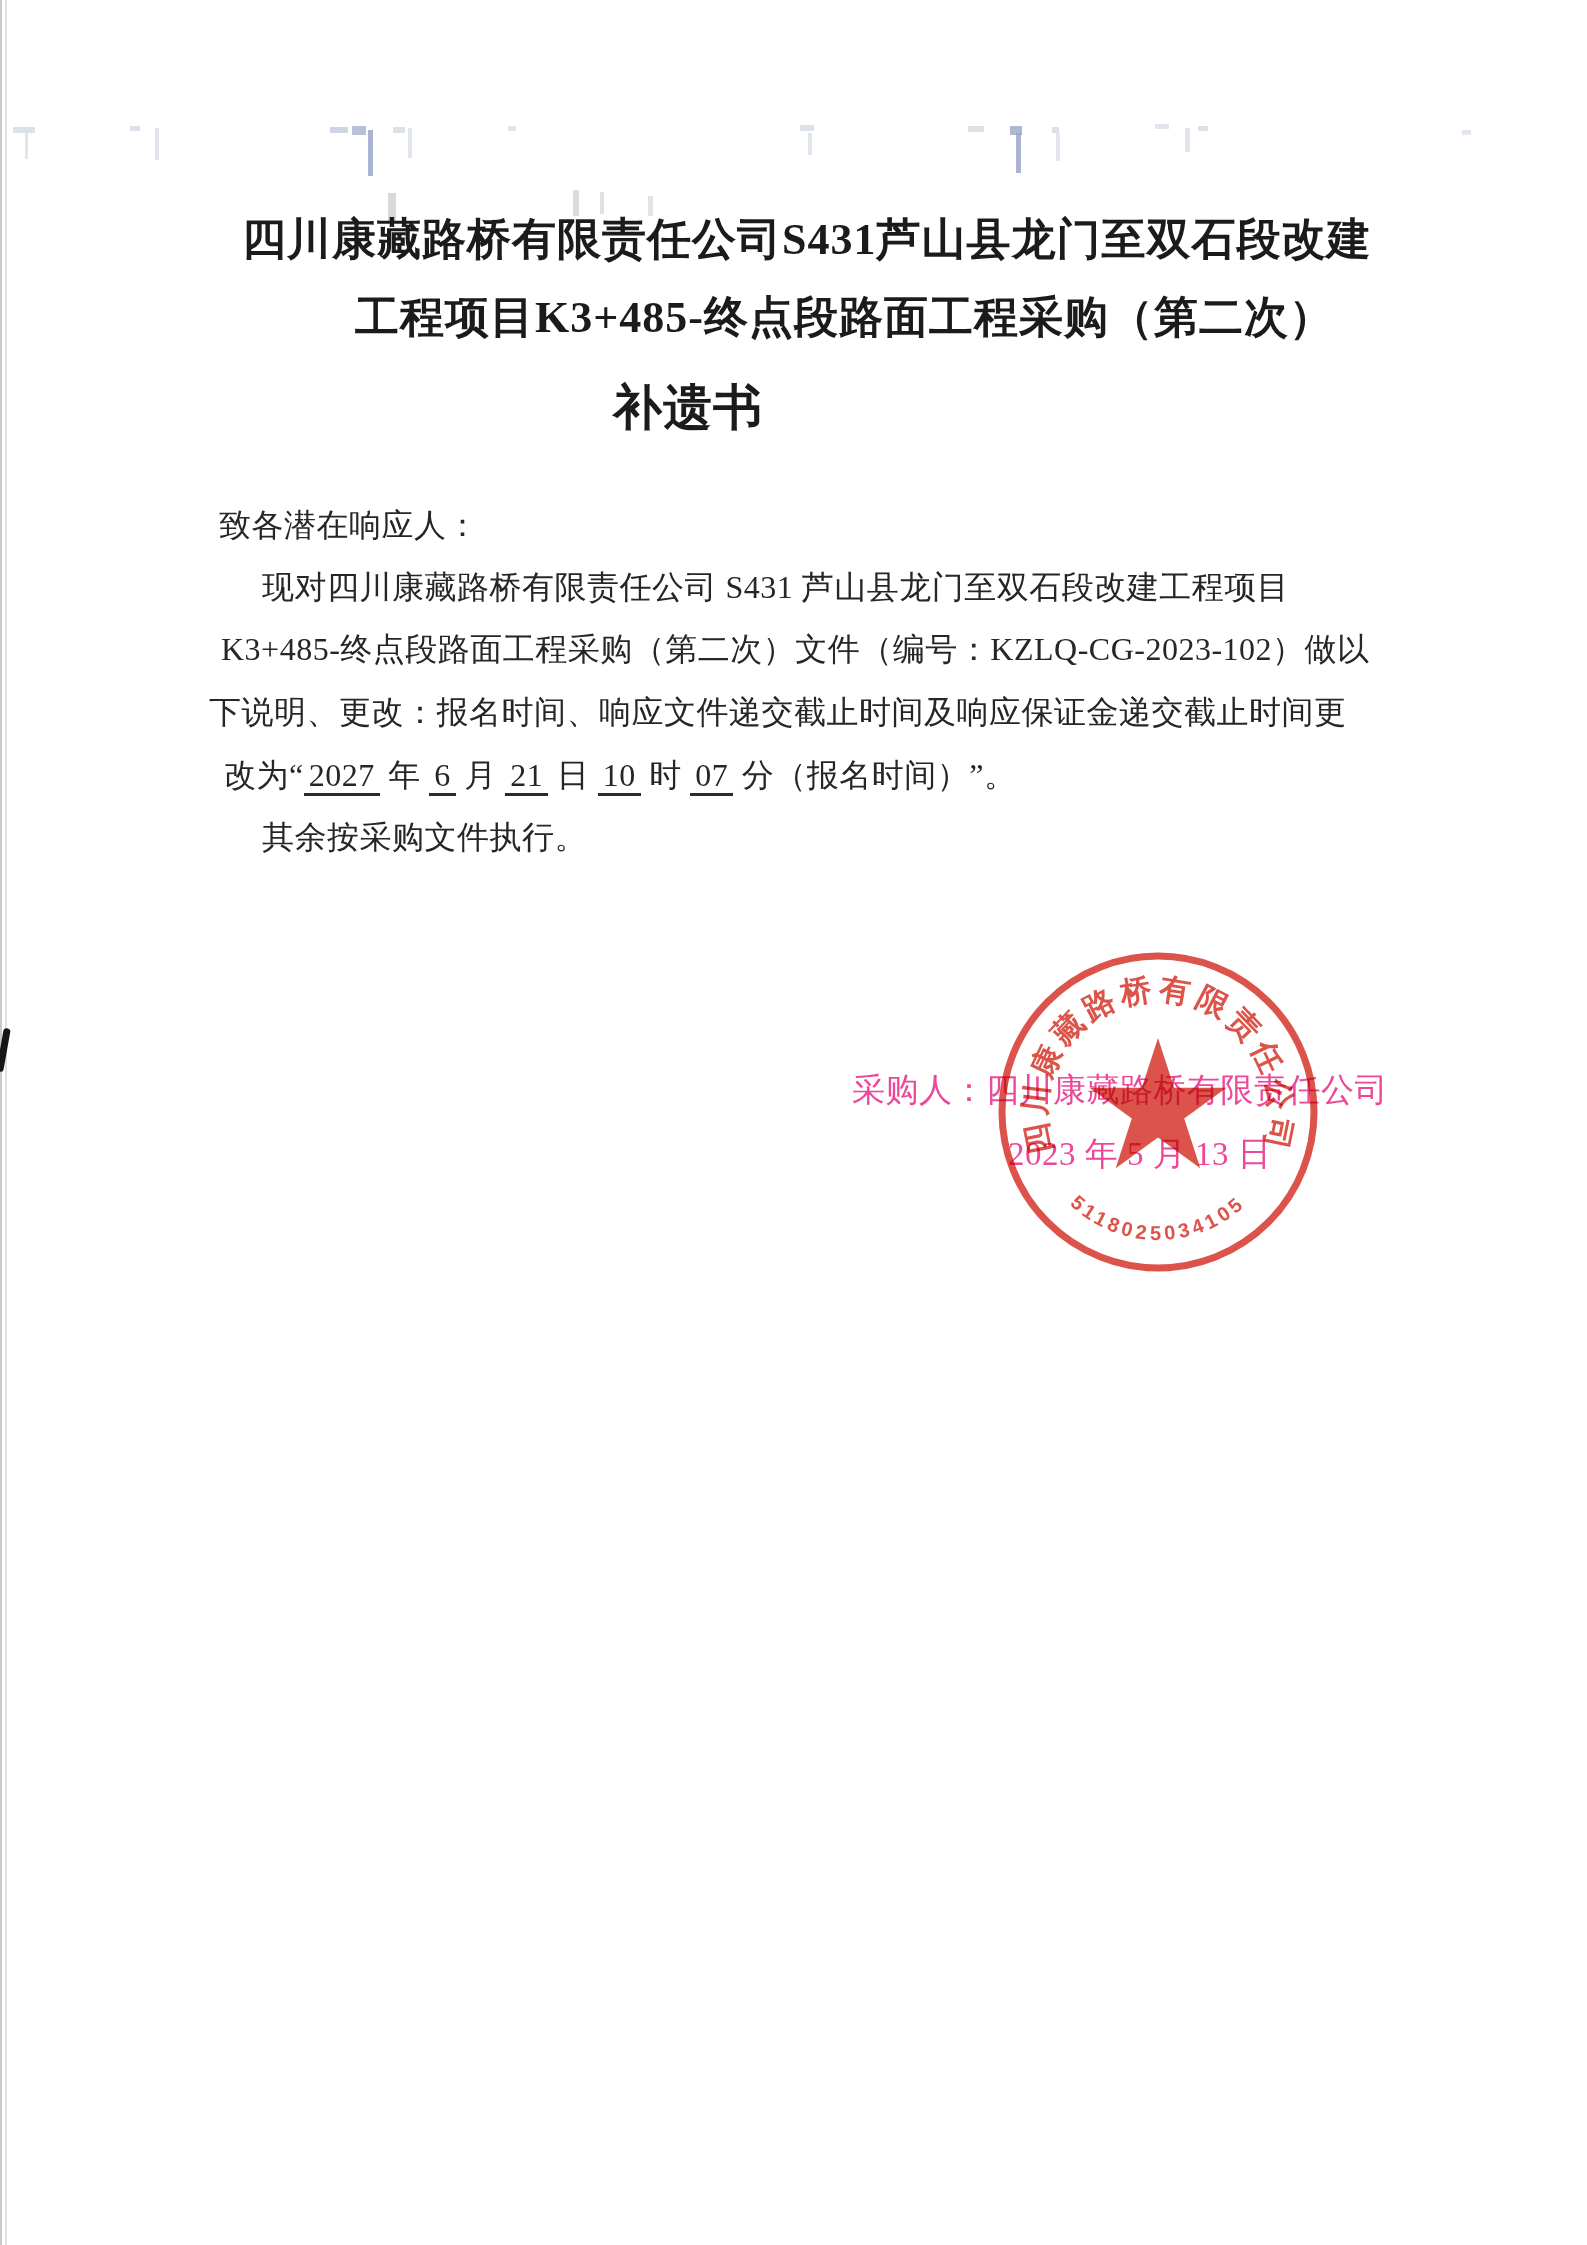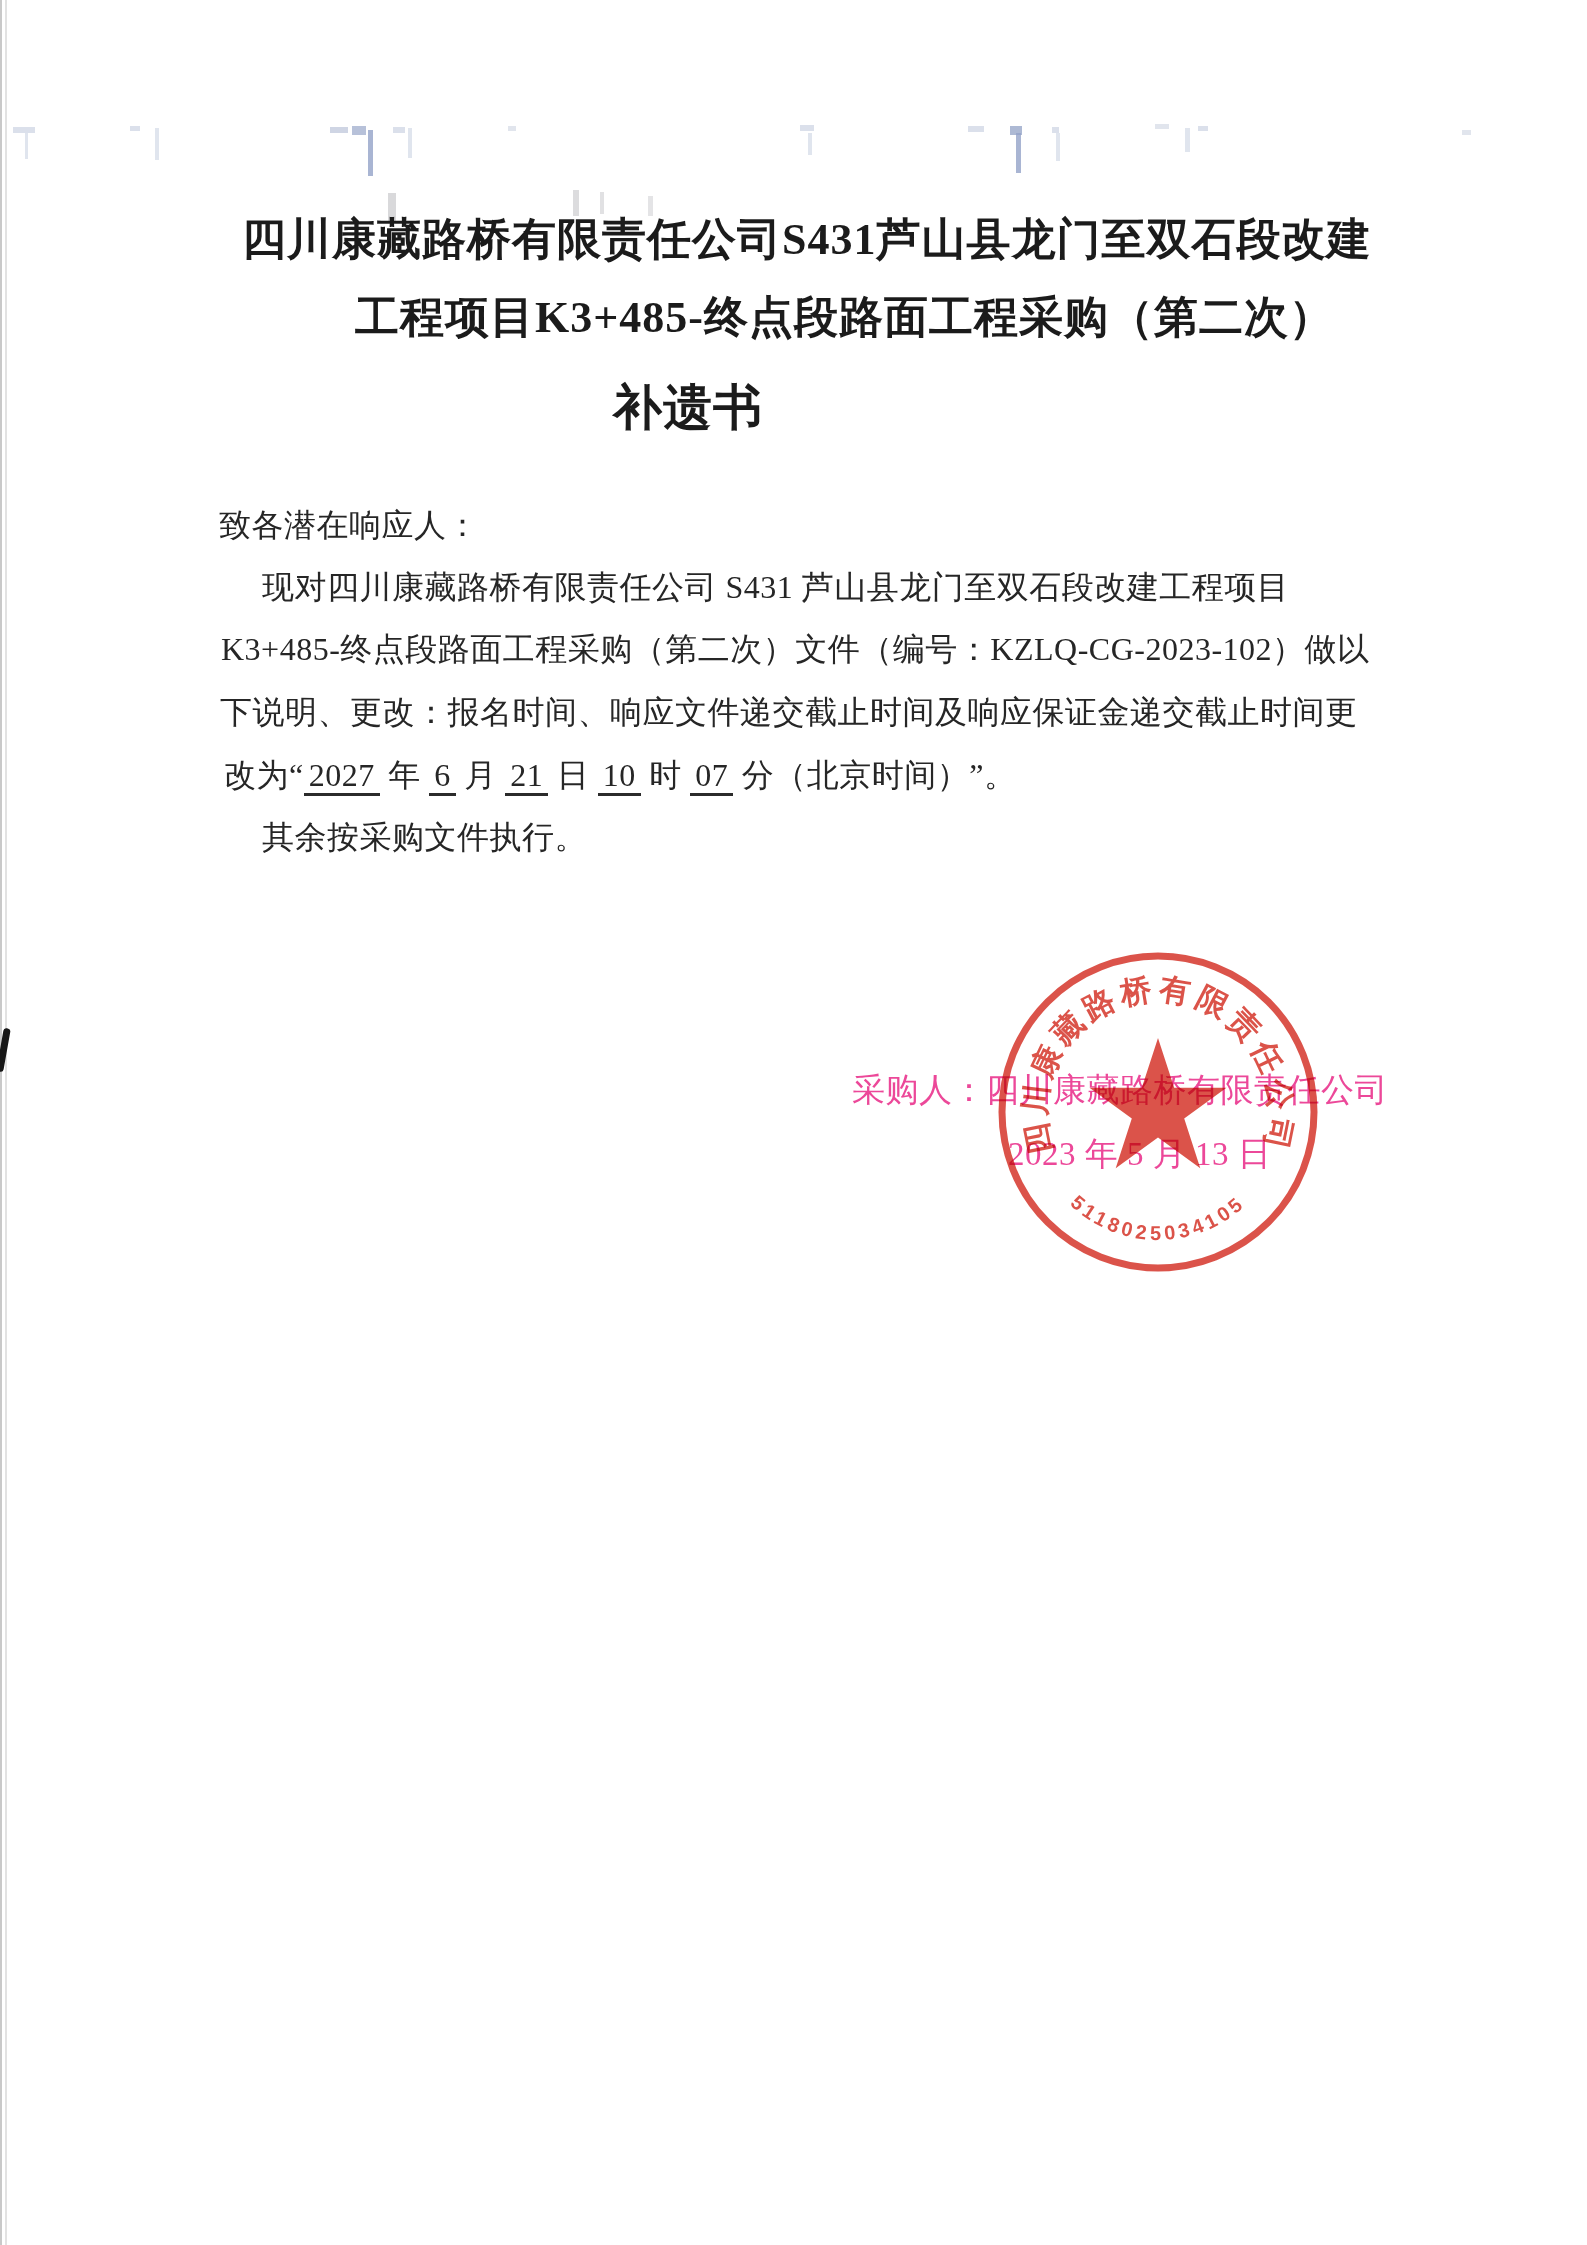--- a/index.html
+++ b/index.html
@@ -51,24 +51,24 @@
 <div class="artifact" style="left:600px;top:192px;width:4px;height:22px;background:#c4c4c8;opacity:.5;"></div>
 <div class="artifact" style="left:648px;top:196px;width:5px;height:20px;background:#c4c4c8;opacity:.45;"></div>
 
 <div class="abs title" style="left:242px;top:218px;">四川康藏路桥有限责任公司S431芦山县龙门至双石段改建</div>
 <div class="abs title" style="left:315px;top:296px;margin-left:40px;">工程项目K3+485-终点段路面工程采购（第二次）</div>
 <div class="abs title" style="left:613px;top:383px;font-size:49px;">补遗书</div>
 
 <div class="abs bodyline" style="left:219px;top:509px;">致各潜在响应人：</div>
 <div class="abs bodyline" style="left:262px;top:571px;">现对四川康藏路桥有限责任公司 S431 芦山县龙门至双石段改建工程项目</div>
 <div class="abs bodyline" style="left:221px;top:633px;">K3+485-终点段路面工程采购（第二次）文件（编号：KZLQ-CG-2023-102）做以</div>
-<div class="abs bodyline" style="left:220px;top:696px;">下说明、更改：报名时间、响应文件递交截止时间及响应保证金递交截止时间更</div>
+<div class="abs bodyline" style="left:209px;top:696px;">下说明、更改：报名时间、响应文件递交截止时间及响应保证金递交截止时间更</div>
 
 <div class="abs bodyline" style="left:224px;top:759px;">
-  <span>改为“</span><span class="u">2027</span><span> 年 </span><span class="u">6</span><span> 月 </span><span class="u">21</span><span> 日 </span><span class="u">10</span><span> 时 </span><span class="u">07</span><span> 分</span><span>（北京时间）”。</span>
+  <span>改为“</span><span class="u">2027</span><span> 年 </span><span class="u">6</span><span> 月 </span><span class="u">21</span><span> 日 </span><span class="u">10</span><span> 时 </span><span class="u">07</span><span> 分</span><span>（报名时间）”。</span>
 </div>
 
 <div class="abs bodyline" style="left:262px;top:821px;">其余按采购文件执行。</div>
 
 <div class="abs sig" style="left:852px;top:1074px;">
   <span>采购人：</span><span>四川康藏路桥有限责任公司</span>
 </div>
 <div class="abs sig" style="left:1008px;top:1138px;">2023 年 5 月 13 日</div>
 
 <div class="seal-wrap">

